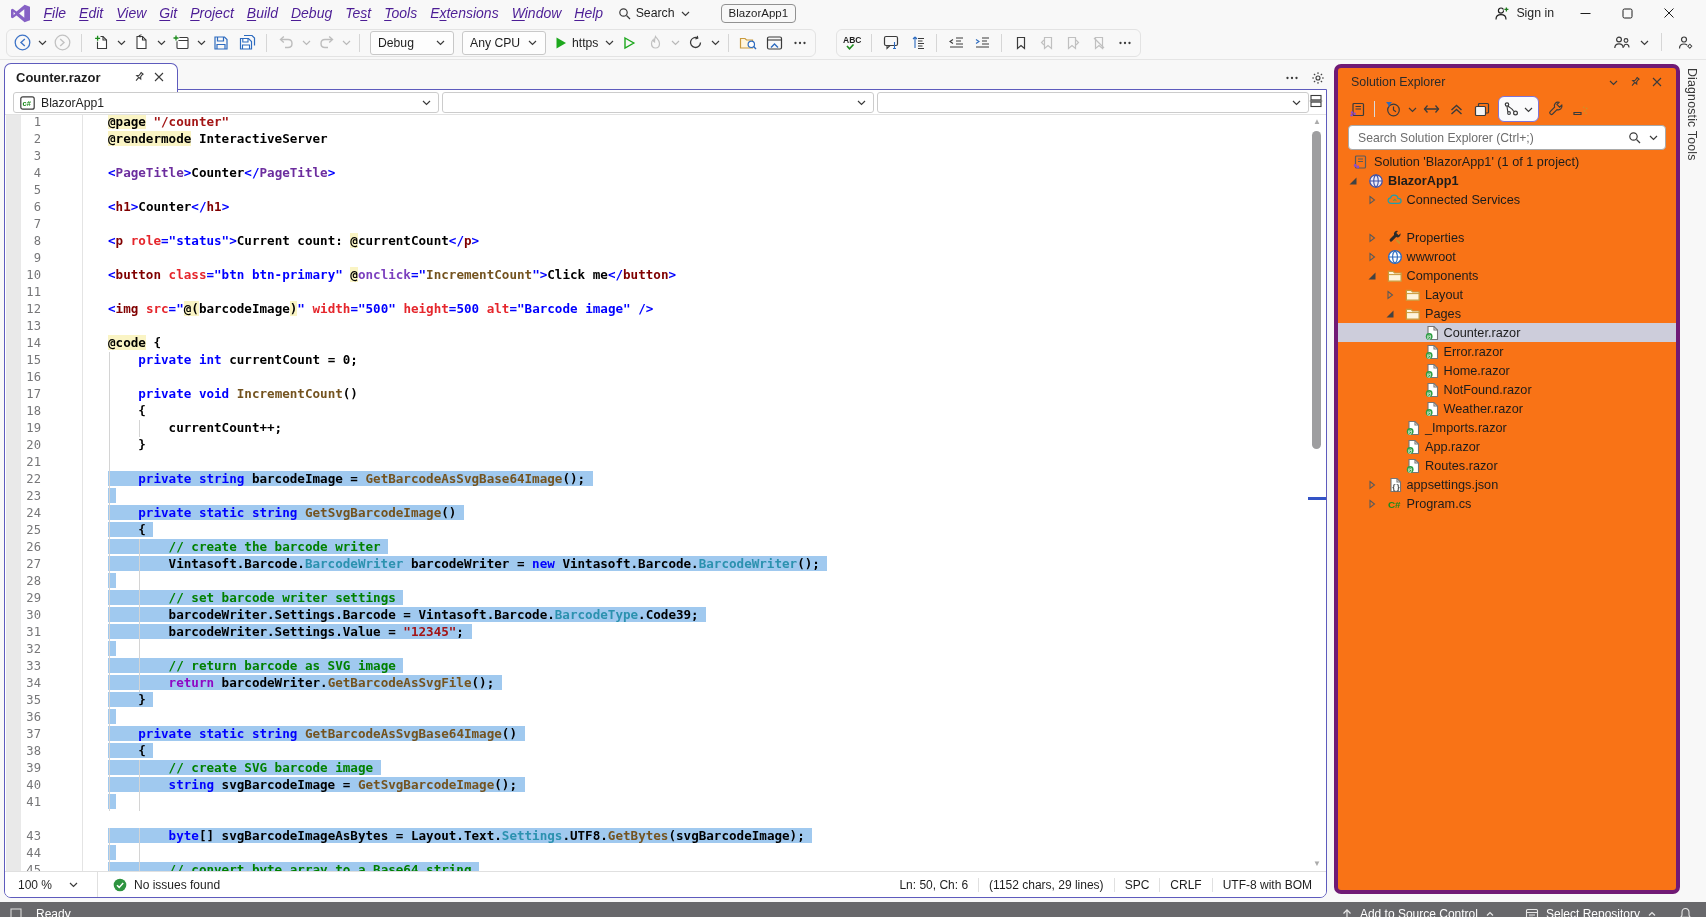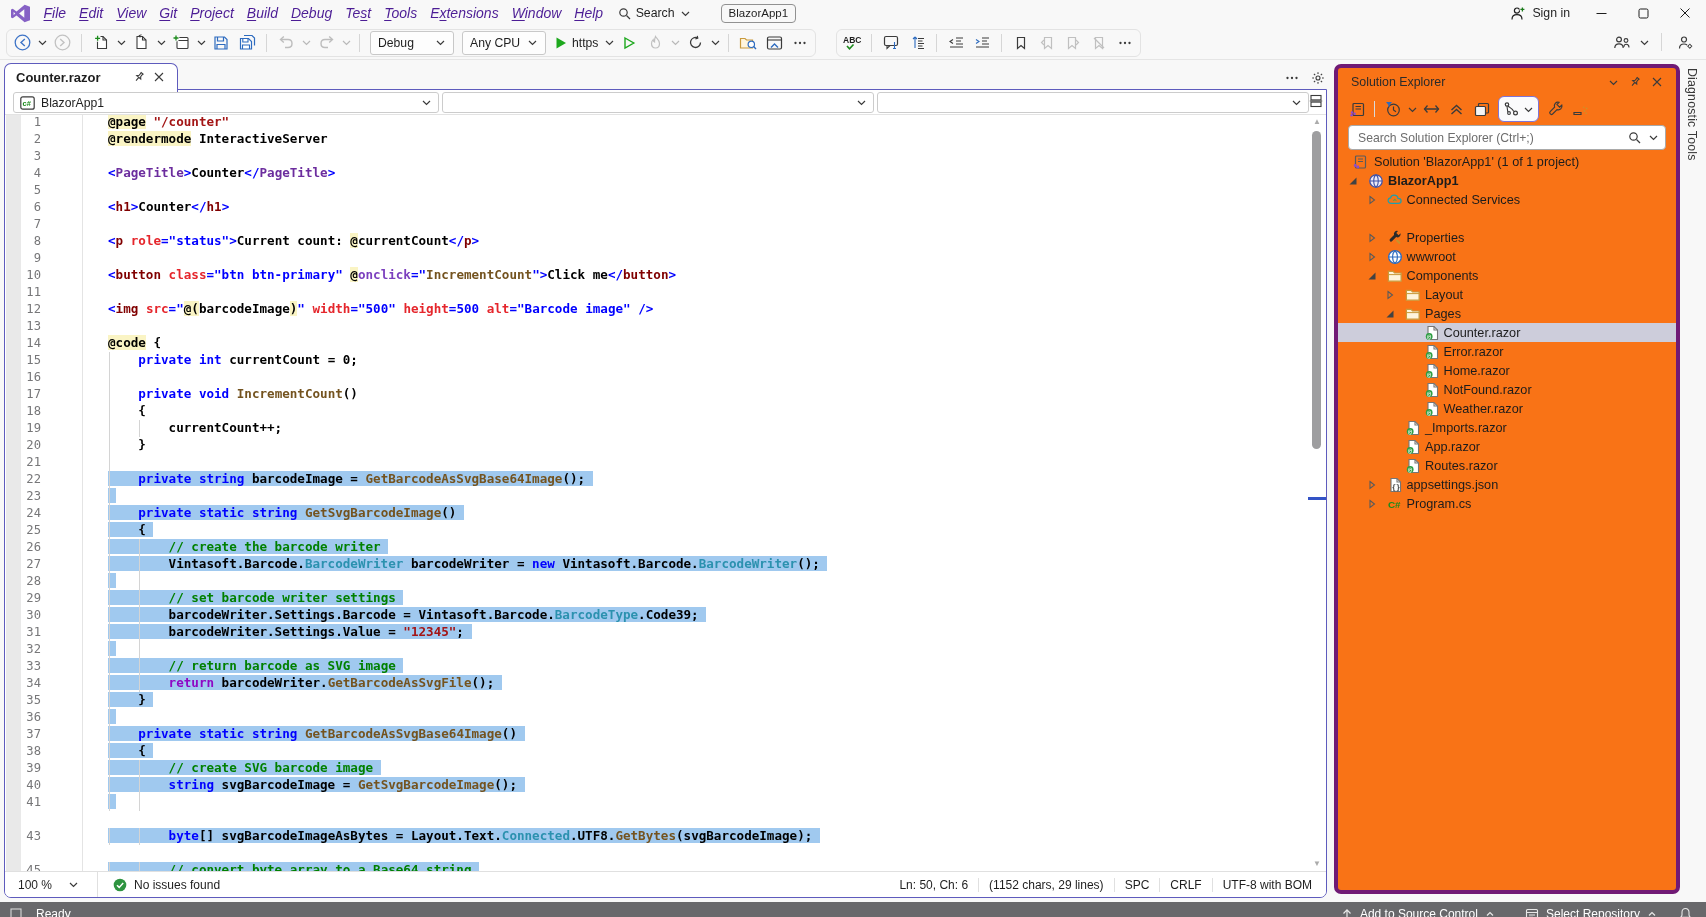--- a/index.html
+++ b/index.html
@@ -8,21 +8,21 @@
   svg { display:block; }
 
   
   #menubar { position:absolute; left:0; top:0; width:1706px; height:26px; display:flex; align-items:center; background:#F8F8F8; }
   #vs-logo { margin:0 6px 0 10px; }
   .menu-item { font-size:14px; color:#4c1d95; padding:3px 6.5px; border-radius:4px; cursor:default;font-style:italic; }
   .menu-item u { text-decoration:underline; text-underline-offset:2px; }
   #menu-search { display:flex; align-items:center; margin-left:2px; gap:5px; padding:3px 6px; }
   #menu-search .lbl { font-size:12.3px; color:#1F1F1F; }
   #project-badge { margin-left:24px; border:1px solid #919191; border-radius:4px; padding:2.5px 7px; font-size:11.5px; color:#1F1F1F; background:#F8F8F8; }
-  #menubar-right { position:absolute; right:0; top:0; height:26px; display:flex; align-items:center;text-align:right; }
+  #menubar-right { position:absolute; right:16px; top:0; height:26px; display:flex; align-items:center;text-align:right; }
   #signin { display:flex; align-items:center; gap:6px; margin-right:10px; }
   #signin .lbl { font-size:12.3px; }
   .winbtn { width:42px; height:26px; display:flex; align-items:center; justify-content:center; }
 
   
   #toolbar { position:absolute; left:0; top:26px; width:1706px; height:34px; background:#F8F8F8; border-bottom:1px solid #E5E5E5; display:flex; align-items:center; }
   .tb-group { display:flex; align-items:center; height:28px; border:1px solid #E3E3E3; border-radius:6px; margin-left:6px; padding:0 2px; }
   .tb-btn { height:24px; min-width:26px; display:flex; align-items:center; justify-content:center; border-radius:4px; padding:0 2px; }
   .tb-chev { width:14px; height:24px; display:flex; align-items:center; justify-content:center; }
   .tb-sep { width:1px; height:18px; background:#D6D6D6; margin:0 6px; }
@@ -816,21 +816,27 @@
             <span class="g" style="left: 133.844px;"></span>
           </div>
           <div class="line" style="top: 680px;">
             <span class="ln">41</span>
             <span class="cc"><span class="sw"></span></span>
             <span class="g" style="left: 103.5px;"></span>
             <span class="g" style="left: 133.844px;"></span>
           </div>
           <div class="line" style="top: 714px;">
             <span class="ln">43</span>
-            <span class="cc"><span class="sw"><span class="tok-p">        </span><span class="tok-k">byte</span><span class="tok-p">[] svgBarcodeImageAsBytes = Layout.Text.</span><span class="tok-t">Connected</span><span class="tok-p">.UTF8.</span><span class="tok-m">GetBytes</span><span class="tok-p">(svgBarcodeImage);</span></span></span>
+            <span class="cc"><span class="sw"><span class="tok-p">        </span><span class="tok-k">byte</span><span class="tok-p">[] svgBarcodeImageAsBytes = Layout.Text.</span><span class="tok-t">Settings</span><span class="tok-p">.UTF8.</span><span class="tok-m">GetBytes</span><span class="tok-p">(svgBarcodeImage);</span></span></span>
+            <span class="g" style="left: 103.5px;"></span>
+            <span class="g" style="left: 133.844px;"></span>
+          </div>
+          <div class="line" style="top: 731px;">
+            <span class="ln">44</span>
+            <span class="cc"><span class="sw"></span></span>
             <span class="g" style="left: 103.5px;"></span>
             <span class="g" style="left: 133.844px;"></span>
           </div>
           <div class="line" style="top: 748px;">
             <span class="ln">45</span>
             <span class="cc"><span class="sw"><span class="tok-p">        </span><span class="tok-c">// convert byte array to a Base64 string</span></span></span>
             <span class="g" style="left: 103.5px;"></span>
             <span class="g" style="left: 133.844px;"></span>
           </div>
         </div>

